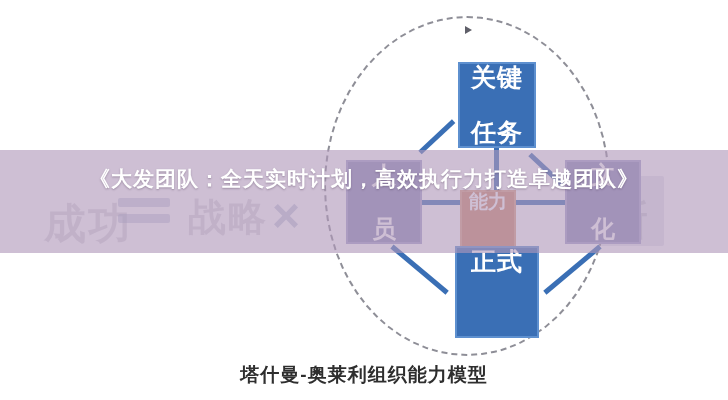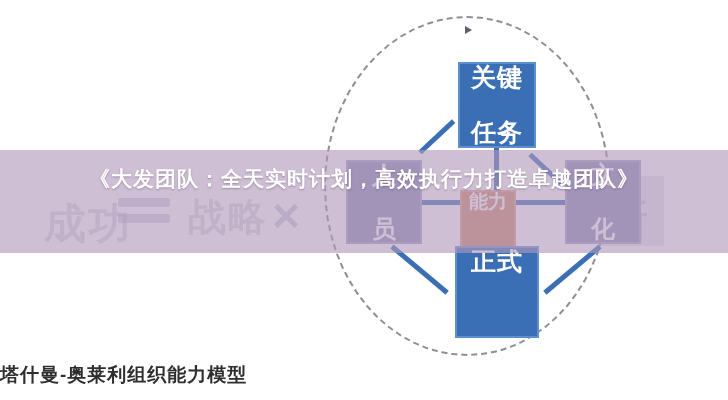--- a/index.html
+++ b/index.html
@@ -101,20 +101,21 @@
   #node-formal  { left: 455px; top: 246px; width: 84px;  height: 92px; }
   #node-people  { left: 346px; top: 160px; width: 76px;  height: 84px; }
   #node-culture { left: 565px; top: 160px; width: 76px;  height: 84px; }
   #node-cap     { left: 460px; top: 190px; width: 56px;  height: 58px; }
 
   
   .caption {
     position: absolute;
     left: 0; top: 362px;
     width: 728px;
+    text-align: center;
     font-size: 19px;
     font-weight: bold;
     color: #2e2e2e;
     letter-spacing: 1px;
   }
 
   
   .overlay-band {
     position: absolute;
     left: 0; top: 150px;

